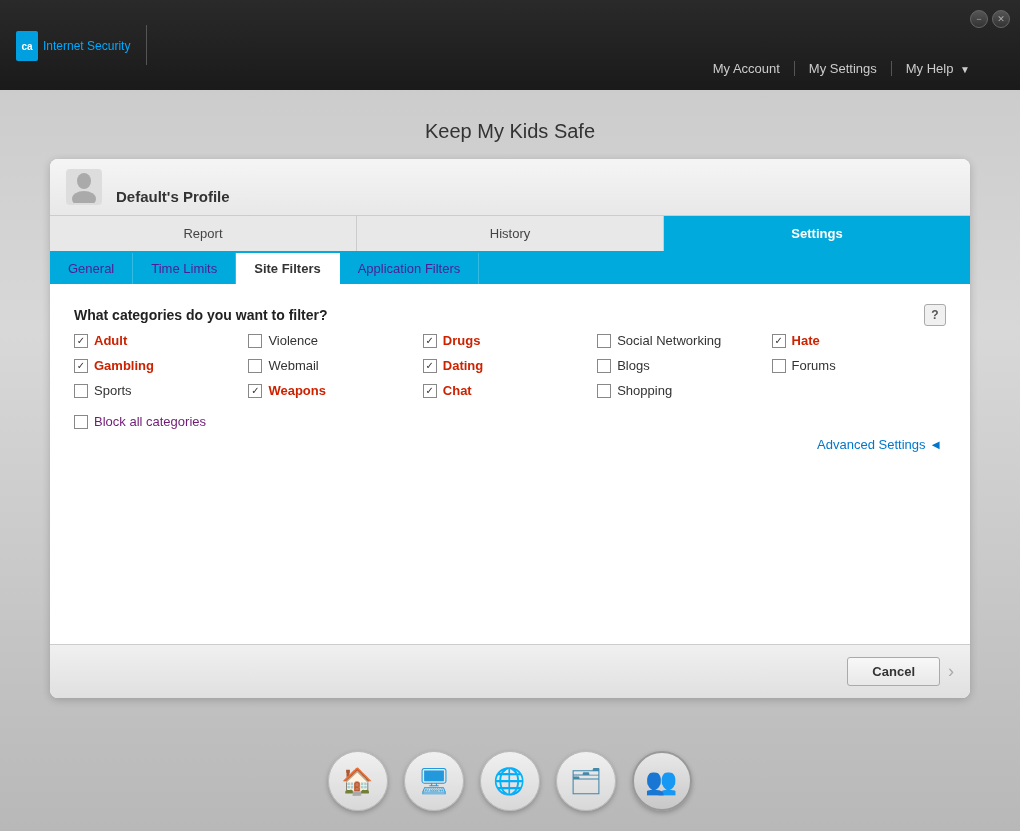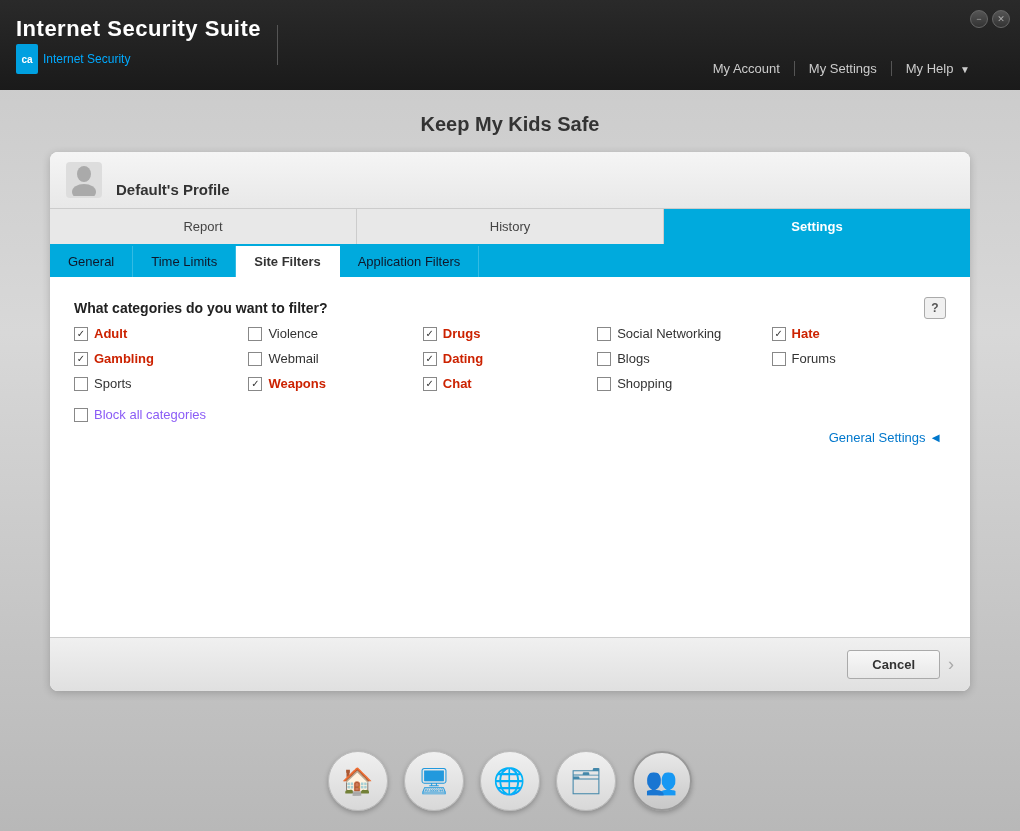--- a/index.html
+++ b/index.html
@@ -105,24 +105,24 @@
 
     
     .main-content {
       padding: 20px 40px;
       display: flex;
       flex-direction: column;
       align-items: center;
     }
     .page-title {
       font-size: 20px;
-      font-weight: bold;
+      font-weight: normal;
       color: #333;
       margin-bottom: 16px;
-      margin-top: 3px;
+      margin-top: 10px;
     }
 
     
     .card {
       width: 920px;
       background: white;
       border-radius: 8px;
       box-shadow: 0 2px 8px rgba(0,0,0,0.2);
       overflow: hidden;
     }
@@ -179,21 +179,21 @@
     
     .sub-tabs {
       display: flex;
       background: #00aadd;
       padding: 0 0 0 0;
     }
     .sub-tab {
       padding: 8px 18px;
       cursor: pointer;
       font-size: 13px;
-      color: #0f172a;
+      color: #4c1d95;
       border-right: 1px solid rgba(255,255,255,0.2);
     }
     .sub-tab.active {
       background: white;
       color: #333;
       font-weight: bold;
     }
 
     
     .filter-content {
@@ -263,21 +263,21 @@
     .cat-label.red { color: #cc2200; font-weight: bold; }
 
     .block-all-row {
       display: flex;
       align-items: center;
       gap: 6px;
       margin-bottom: 8px;
     }
     .block-all-label {
       font-size: 13px;
-      color: #8b5cf6;
+      color: #701a75;
     }
 
     .advanced-settings-link {
       text-align: right;
       color: #0077cc;
       font-size: 13px;
       cursor: pointer;
       margin-top: 8px;
       padding-right: 4px;
     }
@@ -348,21 +348,20 @@
   </style>
 </head>
 <body>
 
 <div class="title-bar">
   <div class="title-bar-controls">
     <div class="tb-btn">−</div>
     <div class="tb-btn">✕</div>
   </div>
   <div class="app-title-section">
-    <span class="app-title">Internet Security Suite</span>
     <div class="app-subtitle">
       <div class="ca-logo">ca</div>
       <span class="app-subtitle-text">Internet Security</span>
     </div>
   </div>
   <div class="title-divider"></div>
   <div class="nav-links">
     <span class="nav-link">My Account</span>
     <span class="nav-link">My Settings</span>
     <span class="nav-link">
@@ -468,21 +467,21 @@
         </div>
         <div class="category-item"></div>
       </div>
 
       <div class="block-all-row">
         <div class="checkbox"></div>
         <span class="block-all-label">Block all categories</span>
       </div>
 
       <div class="advanced-settings-link">
-        <span>General Settings ◄</span>
+        <span>Advanced Settings ◄</span>
       </div>
     </div>
 
     <div class="card-footer">
       <button class="cancel-btn">Cancel</button>
       <span class="footer-arrow">›</span>
     </div>
   </div>
 </div>
 

